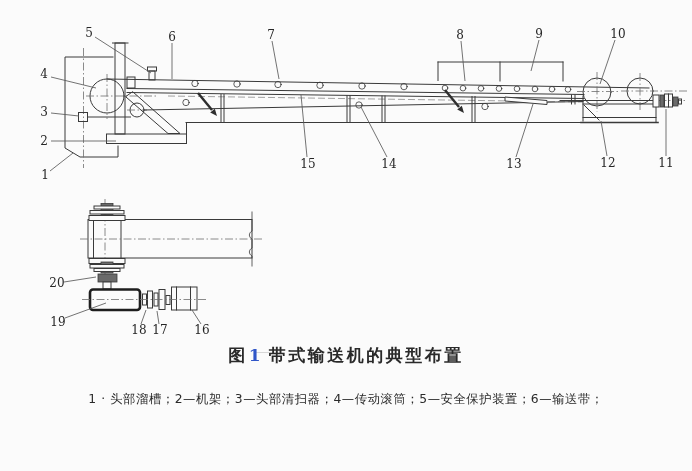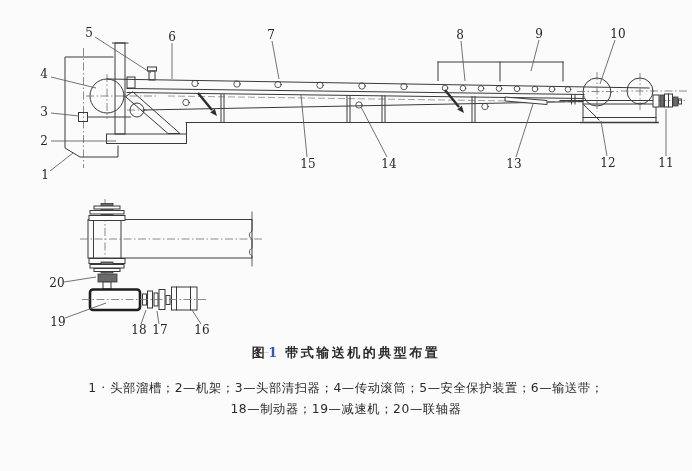--- a/index.html
+++ b/index.html
@@ -18,21 +18,21 @@
   .thk{stroke-width:1.6;}
   .cl{stroke:#6f6f6f;stroke-width:.8;fill:none;stroke-dasharray:8 2.5 1.5 2.5;}
   .hid{stroke:#8a8a8a;stroke-width:.8;fill:none;stroke-dasharray:7 3;}
   .ldr{stroke:#5a5a5a;stroke-width:.85;fill:none;}
   .num{font-family:"DejaVu Serif", serif;font-size:12px;fill:#262626;}
   .dk{fill:#6a6a6a;stroke:#3a3a3a;stroke-width:.8;}
   .wh{fill:#fbfbfb;stroke:#3a3a3a;stroke-width:1;}
   .arrow{fill:#2e2e2e;stroke:none;}
   
   .caption{position:absolute;left:0;top:344px;width:692px;text-align:center;color:#2a2a2a;}
-  .cap-title{font-size:13px;font-weight:bold;letter-spacing:2.5px;margin-bottom:16px;white-space:nowrap;}
+  .cap-title{font-size:17px;font-weight:bold;letter-spacing:2.5px;margin-bottom:22px;white-space:nowrap;}
   .fig-num{color:#3056c8;margin:0 8px 0 1px;font-family:"DejaVu Serif",serif;font-weight:bold;letter-spacing:0;}
   .legend-line{font-size:12.3px;line-height:20.6px;letter-spacing:.6px;white-space:nowrap;}
   .artifact{position:absolute;background:#b9b9b9;}
 </style>
 </head>
 <body>
 
 <div class="stage">
 
 <svg class="drawing" width="692" height="344" viewBox="0 0 692 344">
@@ -240,16 +240,15 @@
   </g>
 </svg>
 
   <div class="artifact" style="left:255px;top:352px;width:14px;height:1px;opacity:.55;"></div>
 
   <div class="caption">
     <div class="cap-title">
       <span>图</span><span class="fig-num">1</span><span>带式输送机的典型布置</span>
     </div>
     <div class="legend-line">1 · 头部溜槽；2—机架；3—头部清扫器；4—传动滚筒；5—安全保护装置；6—输送带；</div>
-    <div class="legend-line">18—制动器；19—减速机；20—联轴器</div>
   </div>
 
 </div>
 
 </body></html>

